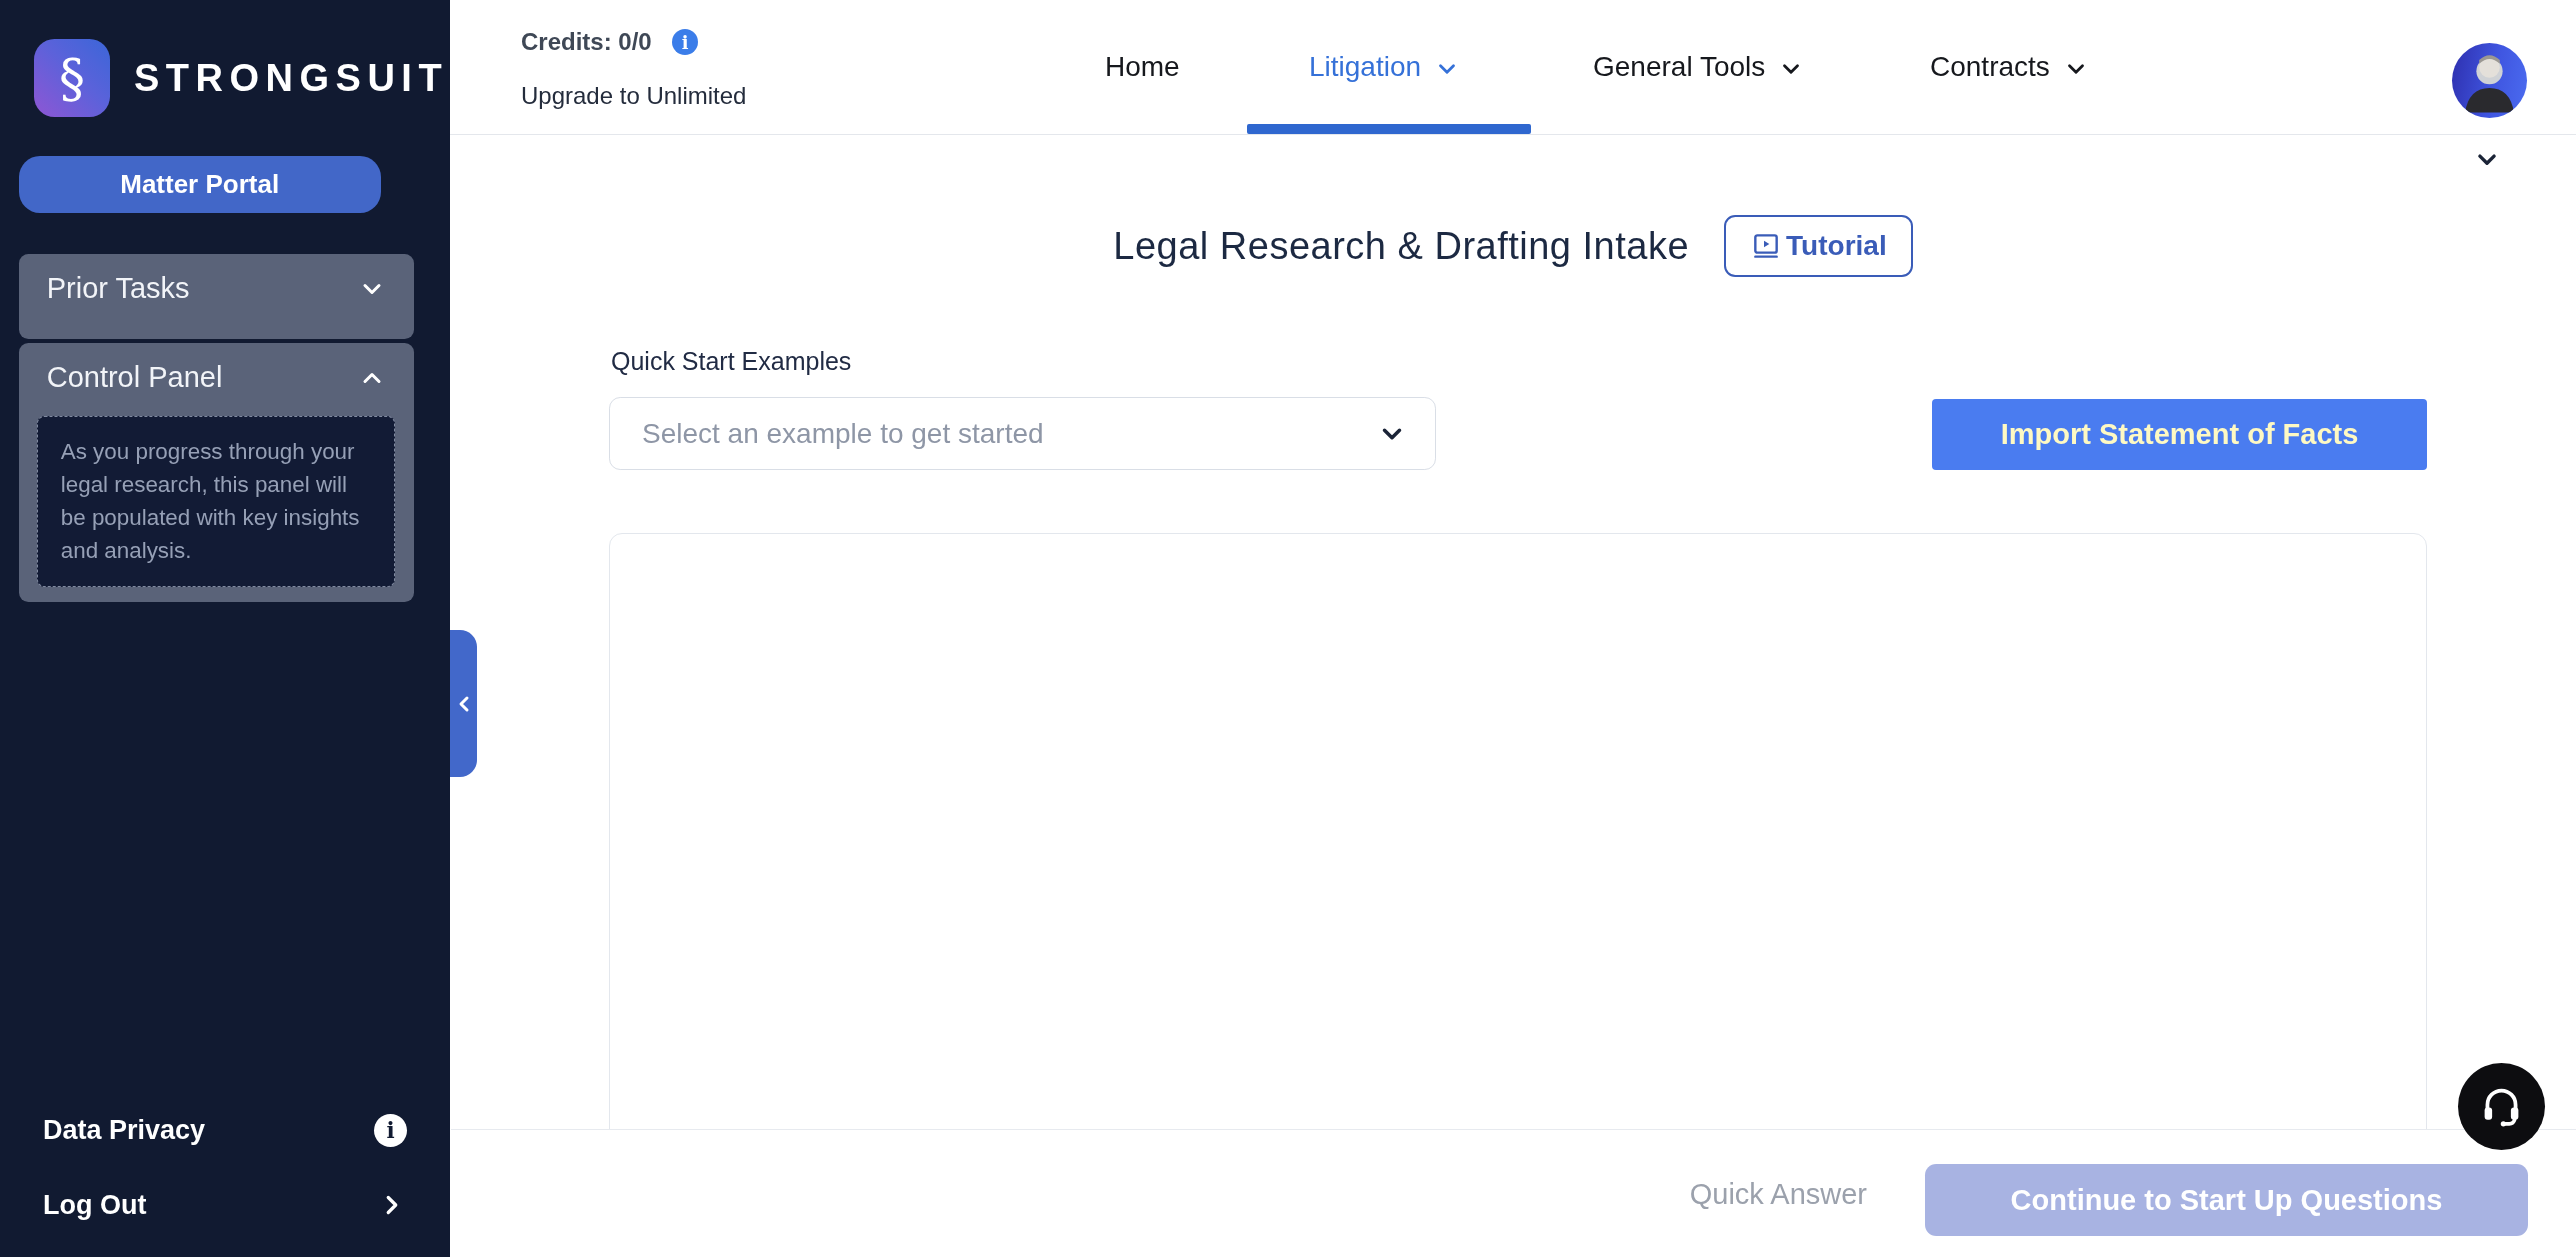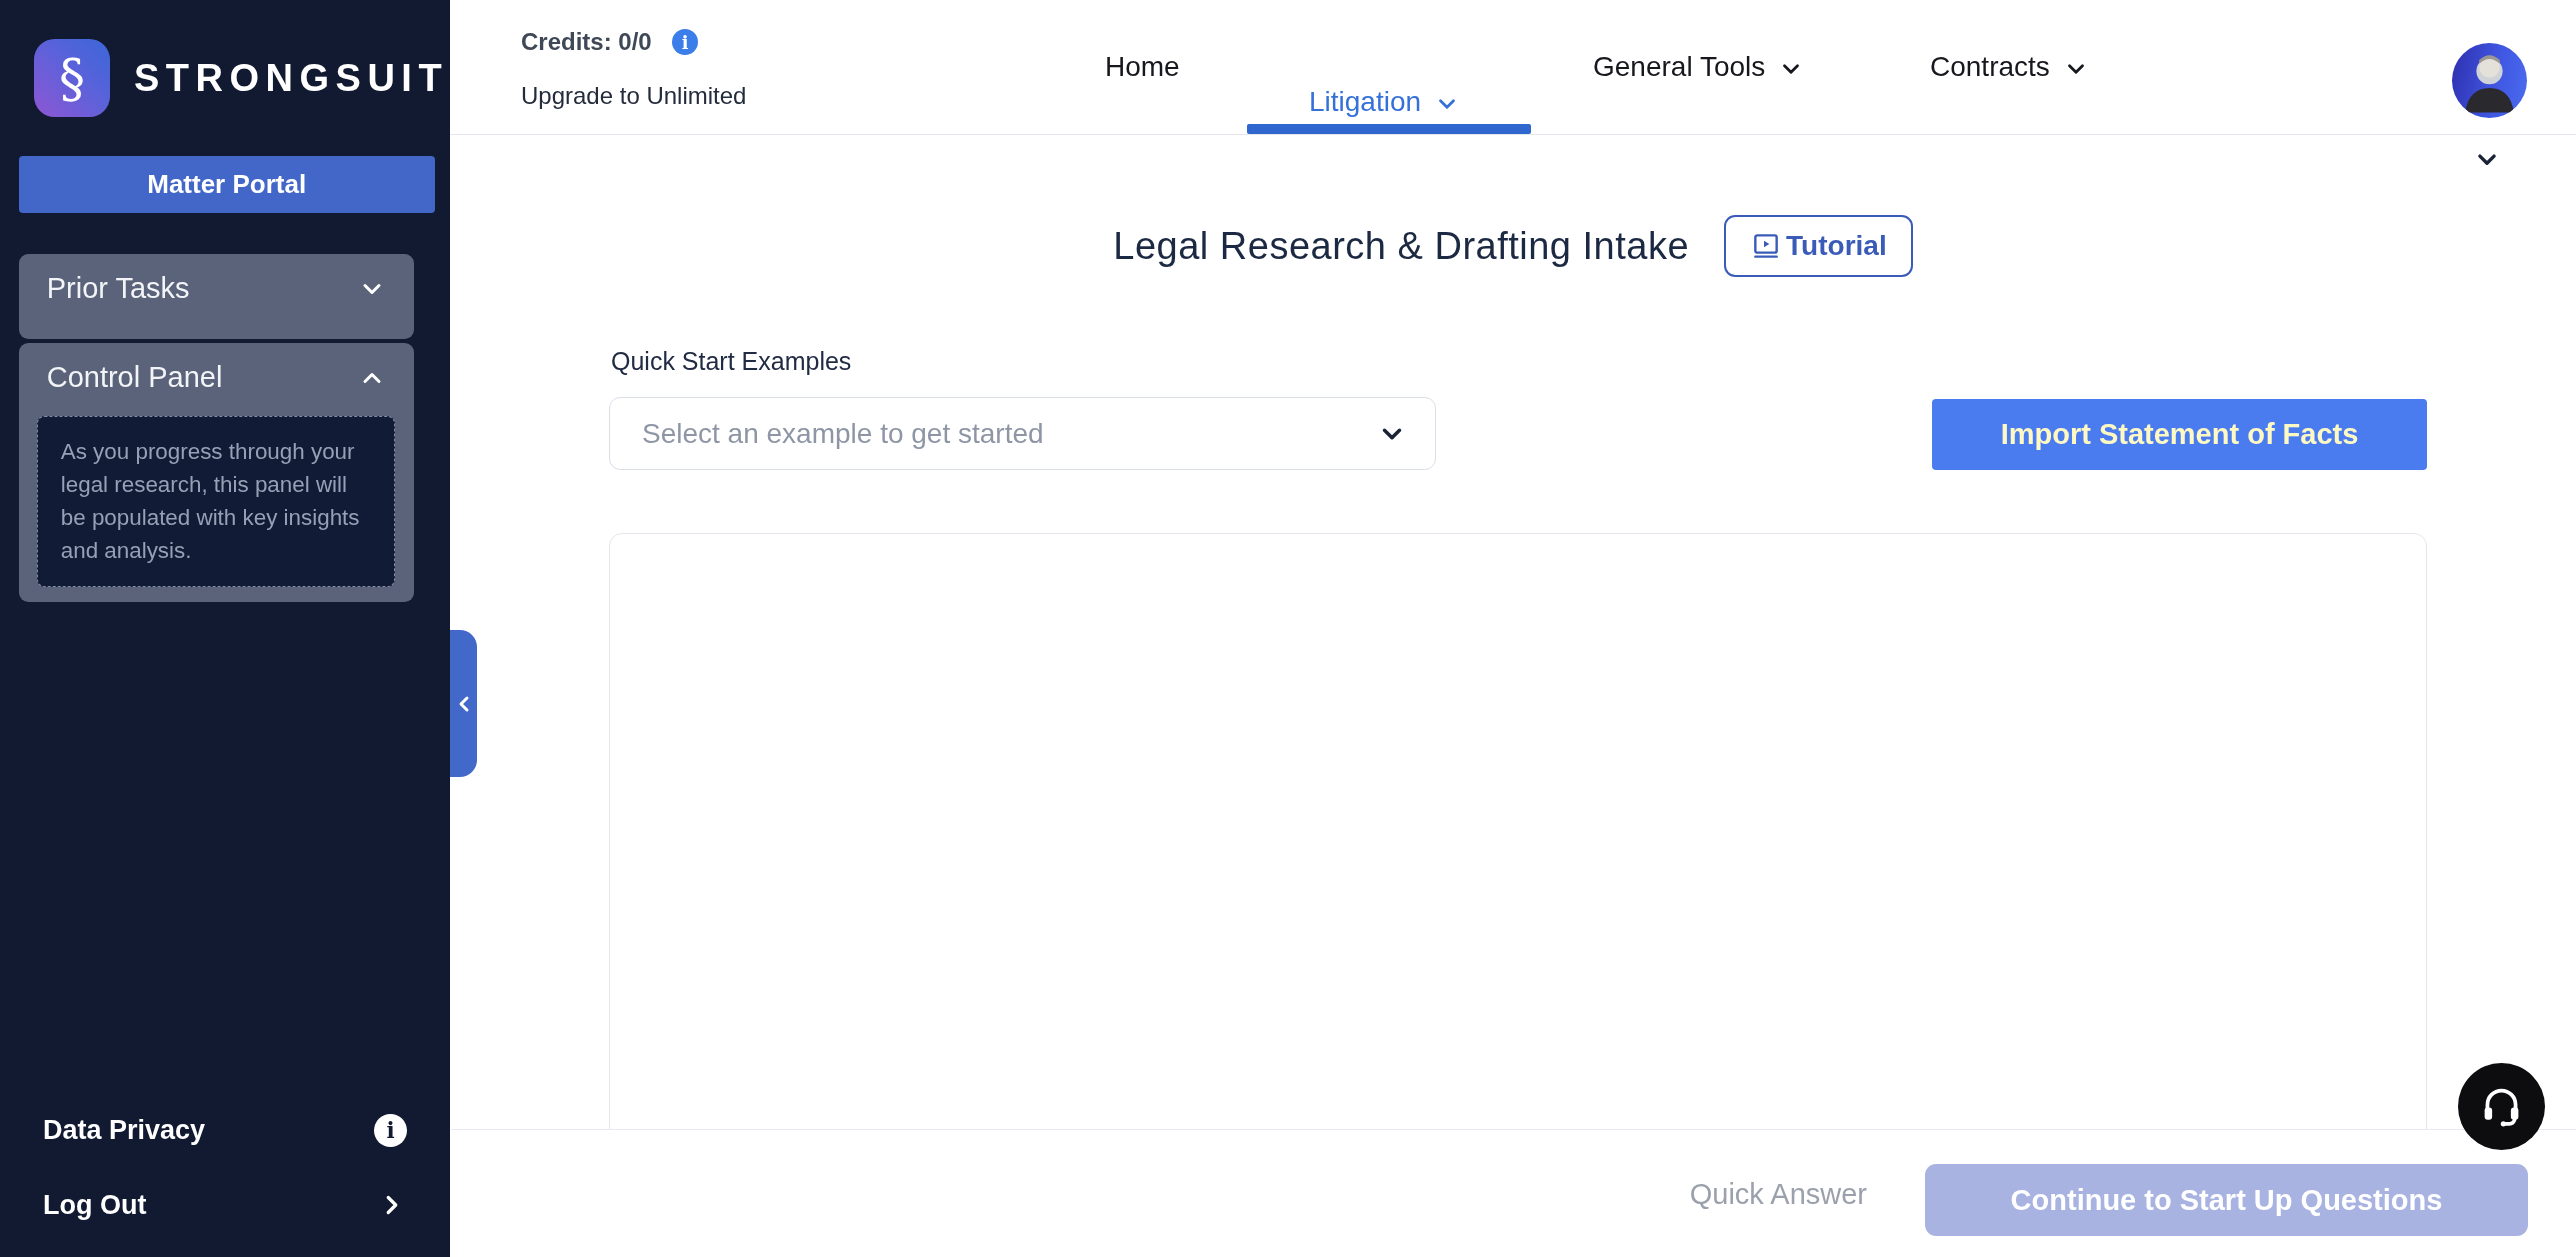--- a/index.html
+++ b/index.html
@@ -10,22 +10,22 @@
   
   .sidebar { position:absolute; left:0; top:0; width:450px; height:1257px;
              background:#111a31; z-index:6; }
   .logo-row { position:absolute; left:34px; top:39px; display:flex; align-items:center; gap:24px; }
   .logo-mark { width:76px; height:78px; border-radius:20.5px;
                background:linear-gradient(45deg,#8f56d4 0%, #5b62da 55%, #3b66d8 100%);
                display:flex; align-items:center; justify-content:center; }
   .logo-mark span { color:#fff; font-family:"DejaVu Serif", serif; font-size:52px; line-height:1; }
   .brand-name { color:#fff; font-size:38px; font-weight:600; letter-spacing:6.5px; }
 
-  .matter-portal { position:absolute; left:18.7px; top:156px; width:416px; height:57px;
-                   background:#4267c8; border-radius:4px; border:none; cursor:pointer;
+  .matter-portal { position:absolute; left:18.7px; top:156px; width:362px; height:57px;
+                   background:#4267c8; border-radius:21px; border:none; cursor:pointer;
                    color:#fff; font-size:26px; font-weight:700;
                    display:flex; align-items:center; justify-content:center;
                    font-family:"Liberation Sans", sans-serif; }
 
   .side-panel { position:absolute; left:18.7px; width:395px; background:#5a6379; border-radius:9.3px; }
   .panel-prior { top:254px; height:85px; }
   .panel-control { top:343px; height:259px; }
   .panel-head { height:69px; padding:0 28px; display:flex; align-items:center;
                 justify-content:space-between; cursor:pointer; }
   .panel-head .label { color:#f2f4f8; font-size:29px; font-weight:400; }
@@ -56,21 +56,21 @@
   .credits-text { color:#3f4856; font-size:24px; font-weight:600; }
   .info-badge-blue { width:26px; height:26px; border-radius:50%; background:#3b7de9; color:#fff;
                      display:flex; align-items:center; justify-content:center;
                      font-size:17.7px; font-weight:700; font-family:"DejaVu Serif", serif; }
   .upgrade-link { position:absolute; left:71px; top:82px; color:#242c3c; font-size:24px;
                   font-weight:400; cursor:pointer; }
 
   .nav-item { position:absolute; top:51px; display:flex; align-items:center; gap:13px;
               font-size:28px; color:#16181d; cursor:pointer; font-weight:500; }
   .nav-home { left:655px; }
-  .nav-litigation { left:859px; color:#3571d8;margin-top:35px; }
+  .nav-litigation { left:859px; color:#3571d8; }
   .nav-general { left:1143px; }
   .nav-contracts { left:1480px; }
   .nav-chevron { width:26px; height:26px; margin-top:3.7px; }
   .nav-underline { position:absolute; left:797px; top:124px; width:284px; height:10.3px;
                    background:#2f67cf; border-radius:1.9px; }
 
   .avatar { position:absolute; left:2002px; top:43px; width:75px; height:75px; border-radius:50%;
             background:linear-gradient(100deg,#2e2fae 0%, #3f55e0 55%, #4b6cf0 100%);
             overflow:hidden; cursor:pointer; }
   .header-collapse-chevron { position:absolute; left:2023px; top:7.5px; width:34px; height:34px;

